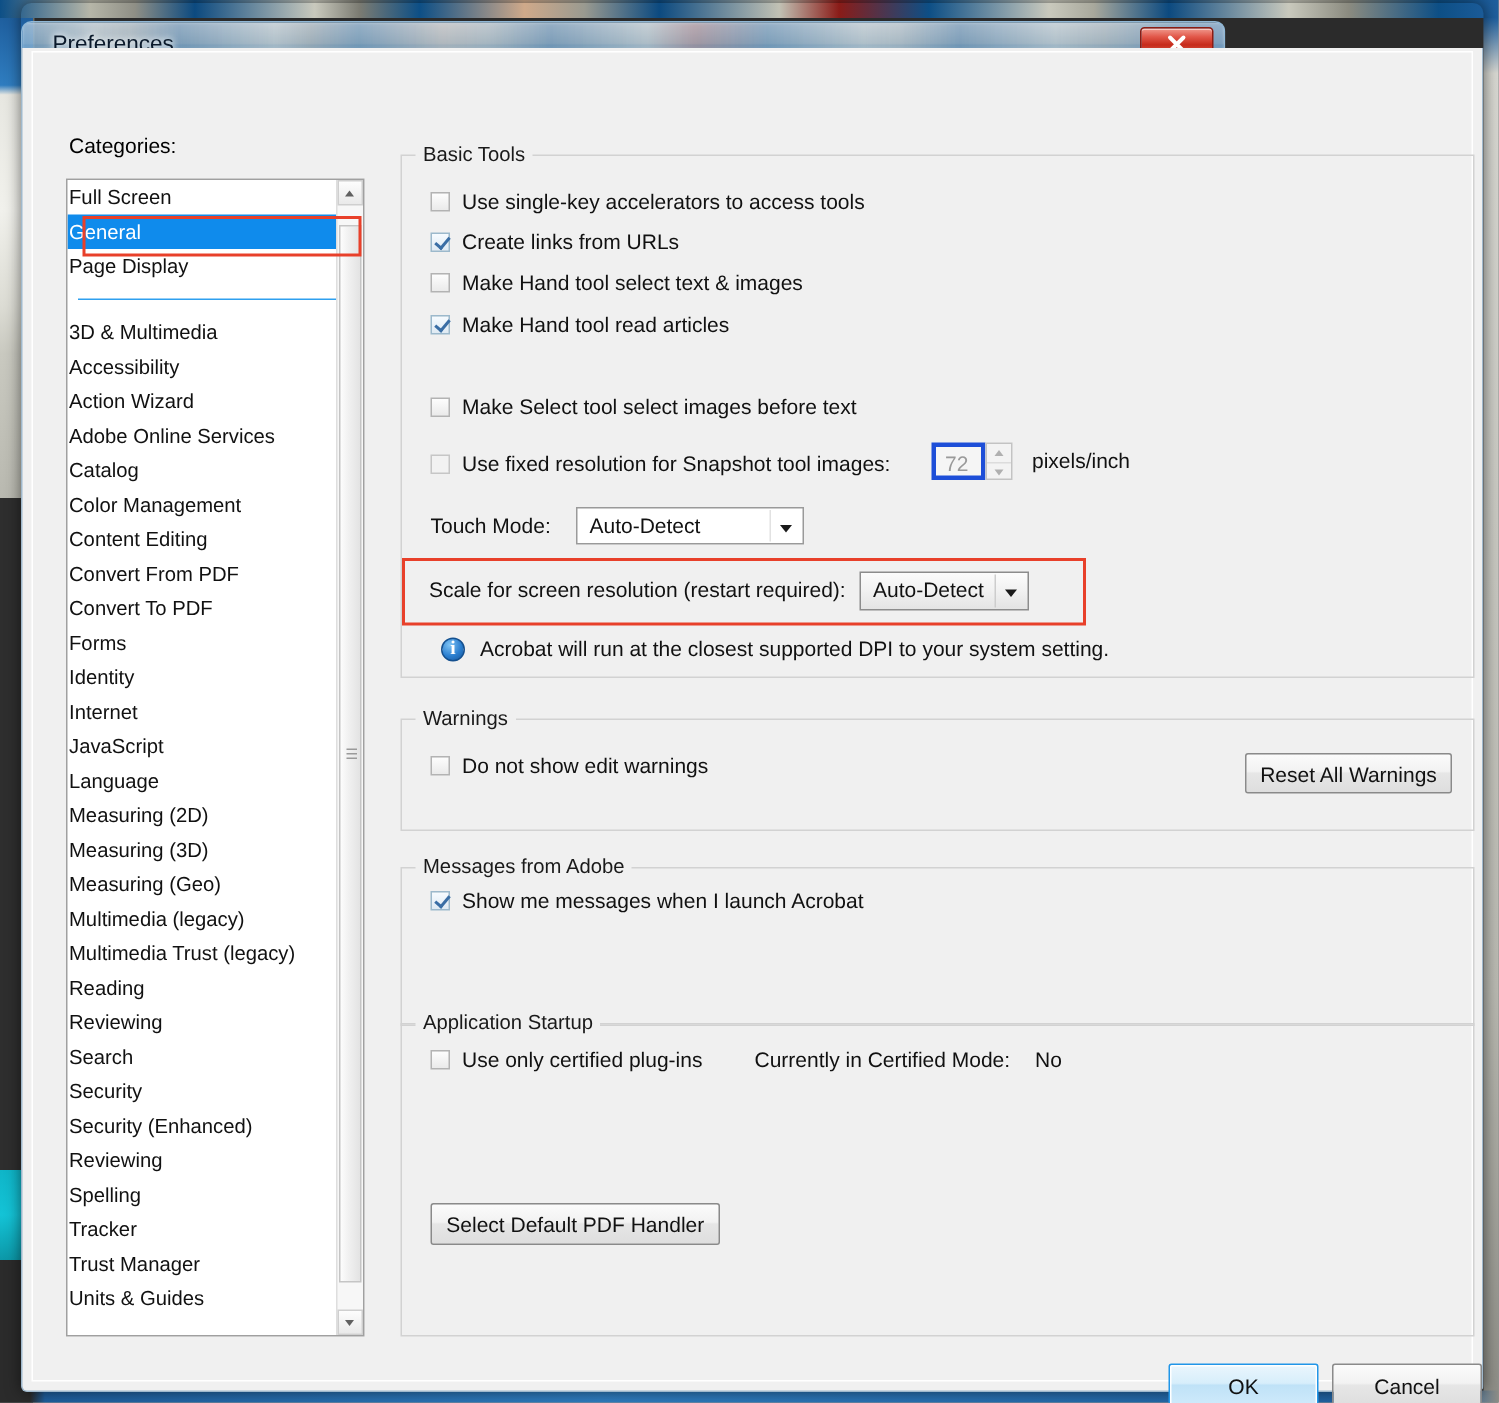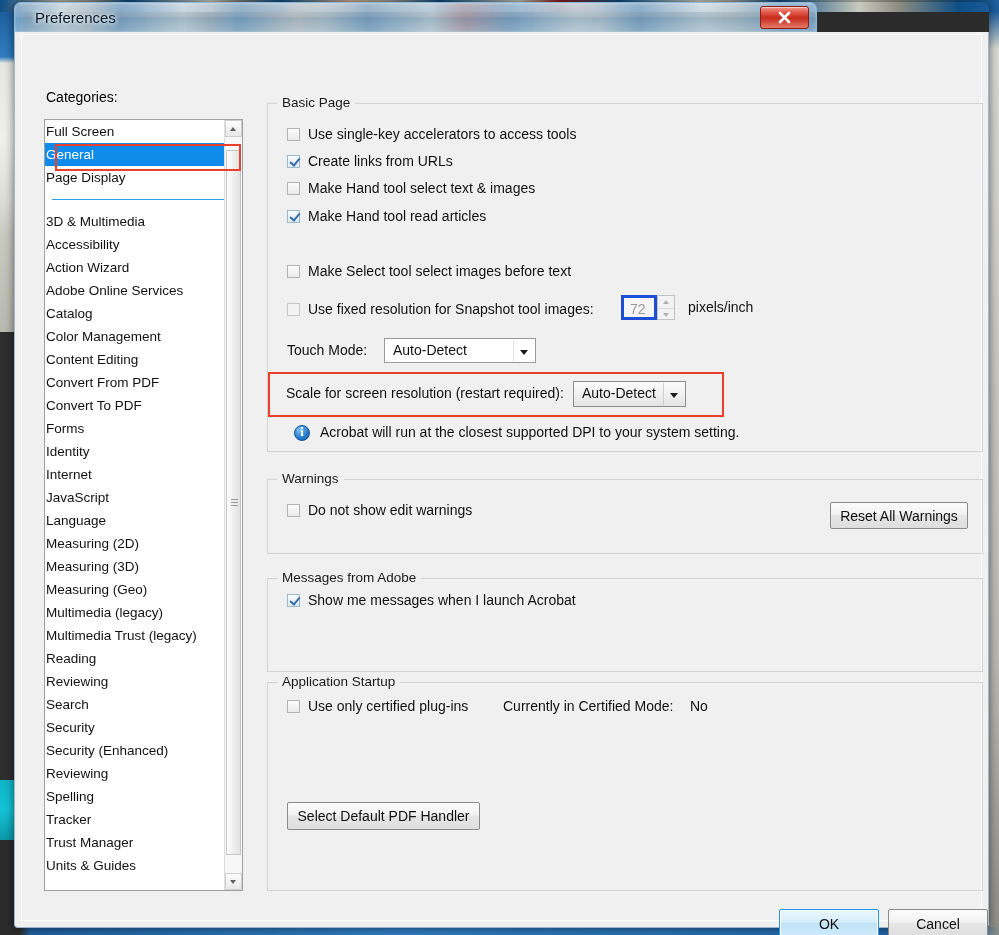--- a/index.html
+++ b/index.html
@@ -57,21 +57,21 @@
   #window {
     position: absolute;
     left: 14px; top: 2px;
     width: 975px; height: 926px;
     border-radius: 7px 7px 4px 4px;
     box-sizing: border-box;
     box-shadow: 0 0 10px rgba(0,0,0,.55);
   }
   
   #titlebar {
-    position: absolute; left: 0; top: 0; width: 803px; height: 30px;
+    position: absolute; left: 0; top: 12px; width: 803px; height: 30px;
     border-radius: 7px 7px 0 0;
     overflow: hidden;
     background: linear-gradient(180deg,
        rgba(225,238,250,.88) 0%,
        rgba(200,226,246,.80) 48%,
        rgba(176,212,240,.80) 52%,
        rgba(203,230,248,.88) 100%);
     border: 1px solid #8fb7d6;
     border-bottom: none;
     box-sizing: border-box;
@@ -201,21 +201,21 @@
   .groupbox > .gb-title {
     position: absolute; top: -9px; left: 9px;
     padding: 0 5px;
     background: #f0f0f0;
     font-size: 13.5px; color: #1a1a1a;
     white-space: nowrap;
   }
 
   #gb-basic   { left: 245px; top: 68px;  width: 716px; height: 349px; }
   #gb-warn    { left: 245px; top: 444px; width: 716px; height: 75px; }
-  #gb-msg     { left: 245px; top: 543px; width: 716px; height: 94px; }
+  #gb-msg     { left: 245px; top: 543px; width: 716px; height: 106px; }
   #gb-startup { left: 245px; top: 647px; width: 716px; height: 209px; }
 
   
   .cb-row {
     position: absolute;
     display: flex; align-items: center;
     white-space: nowrap;
     cursor: default;
   }
   .cb {
@@ -438,21 +438,21 @@
                 <i></i>
             </div>
           </div>
           <div class="sb-arrow down">
               <span class="tri"></span>
             </div>
         </div>
       </div>
 
       <div class="groupbox" id="gb-basic">
-        <span class="gb-title">Basic Page</span>
+        <span class="gb-title">Basic Tools</span>
       </div>
 
       <div class="cb-row" style="left:265px; top:91px;">
         <span class="cb"></span>
         <span class="cb-label">Use single-key accelerators to access tools</span>
       </div>
 
       <div class="cb-row" style="left:265px; top:118px;">
         <span class="cb checked"></span>
         <span class="cb-label">Create links from URLs</span>

